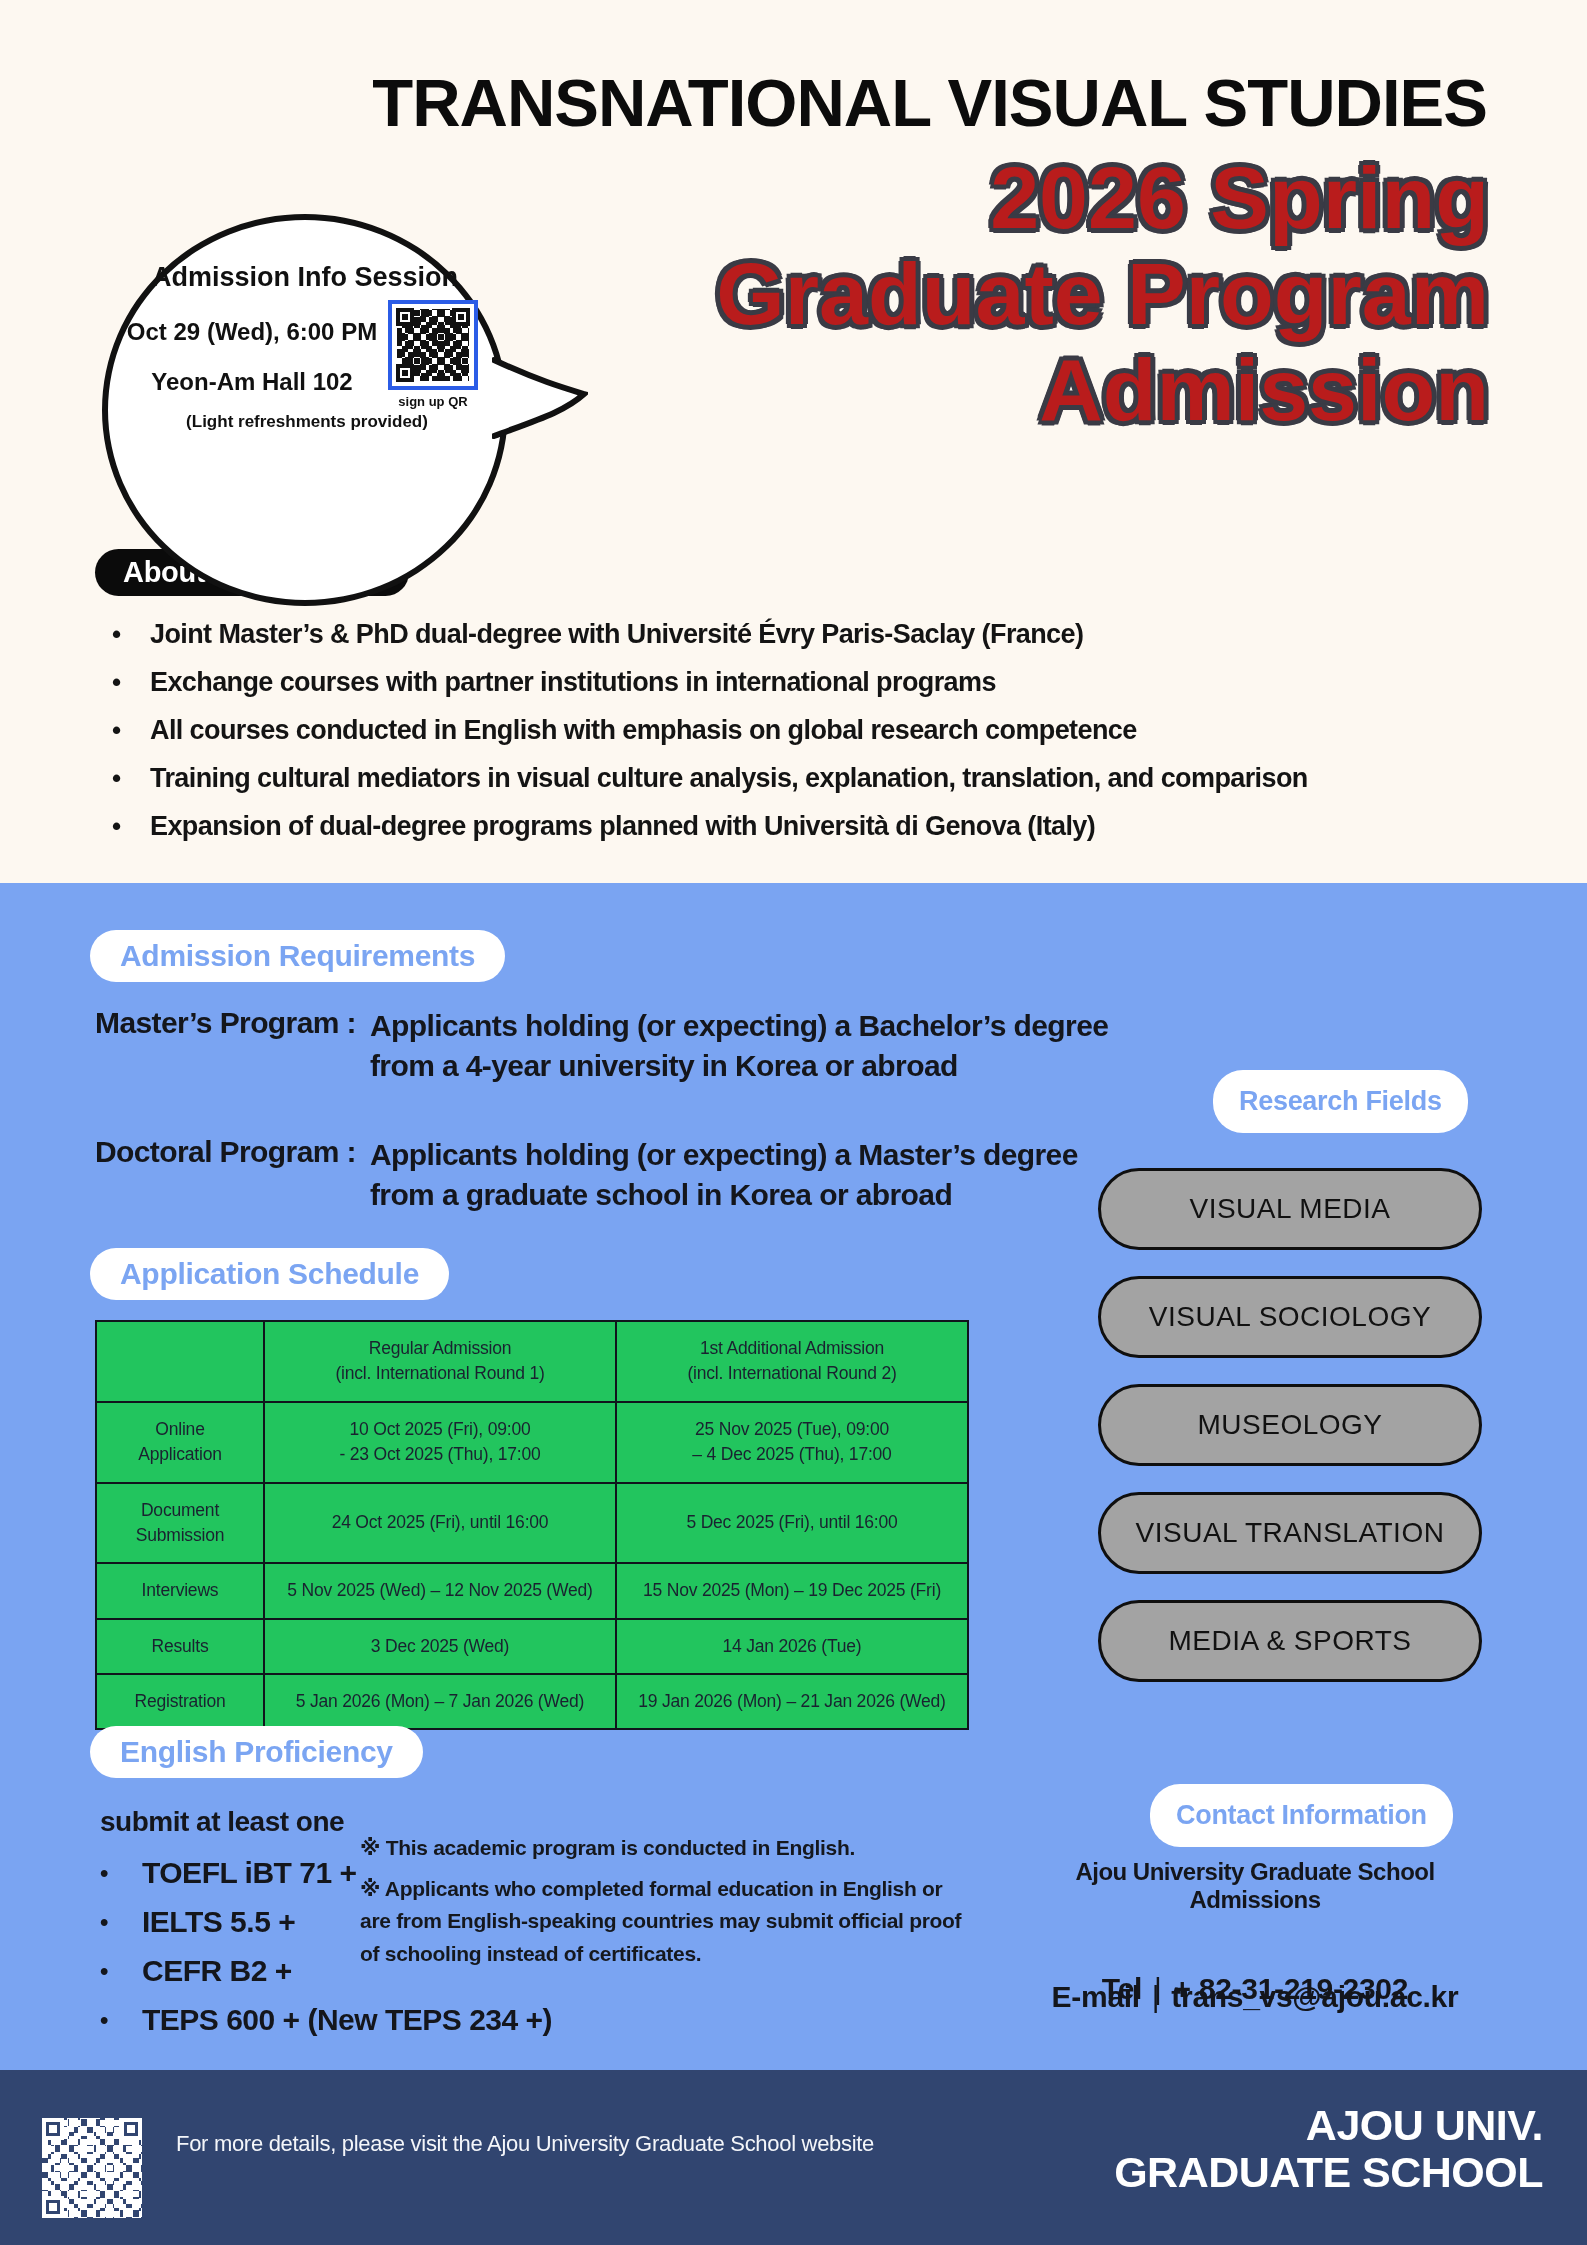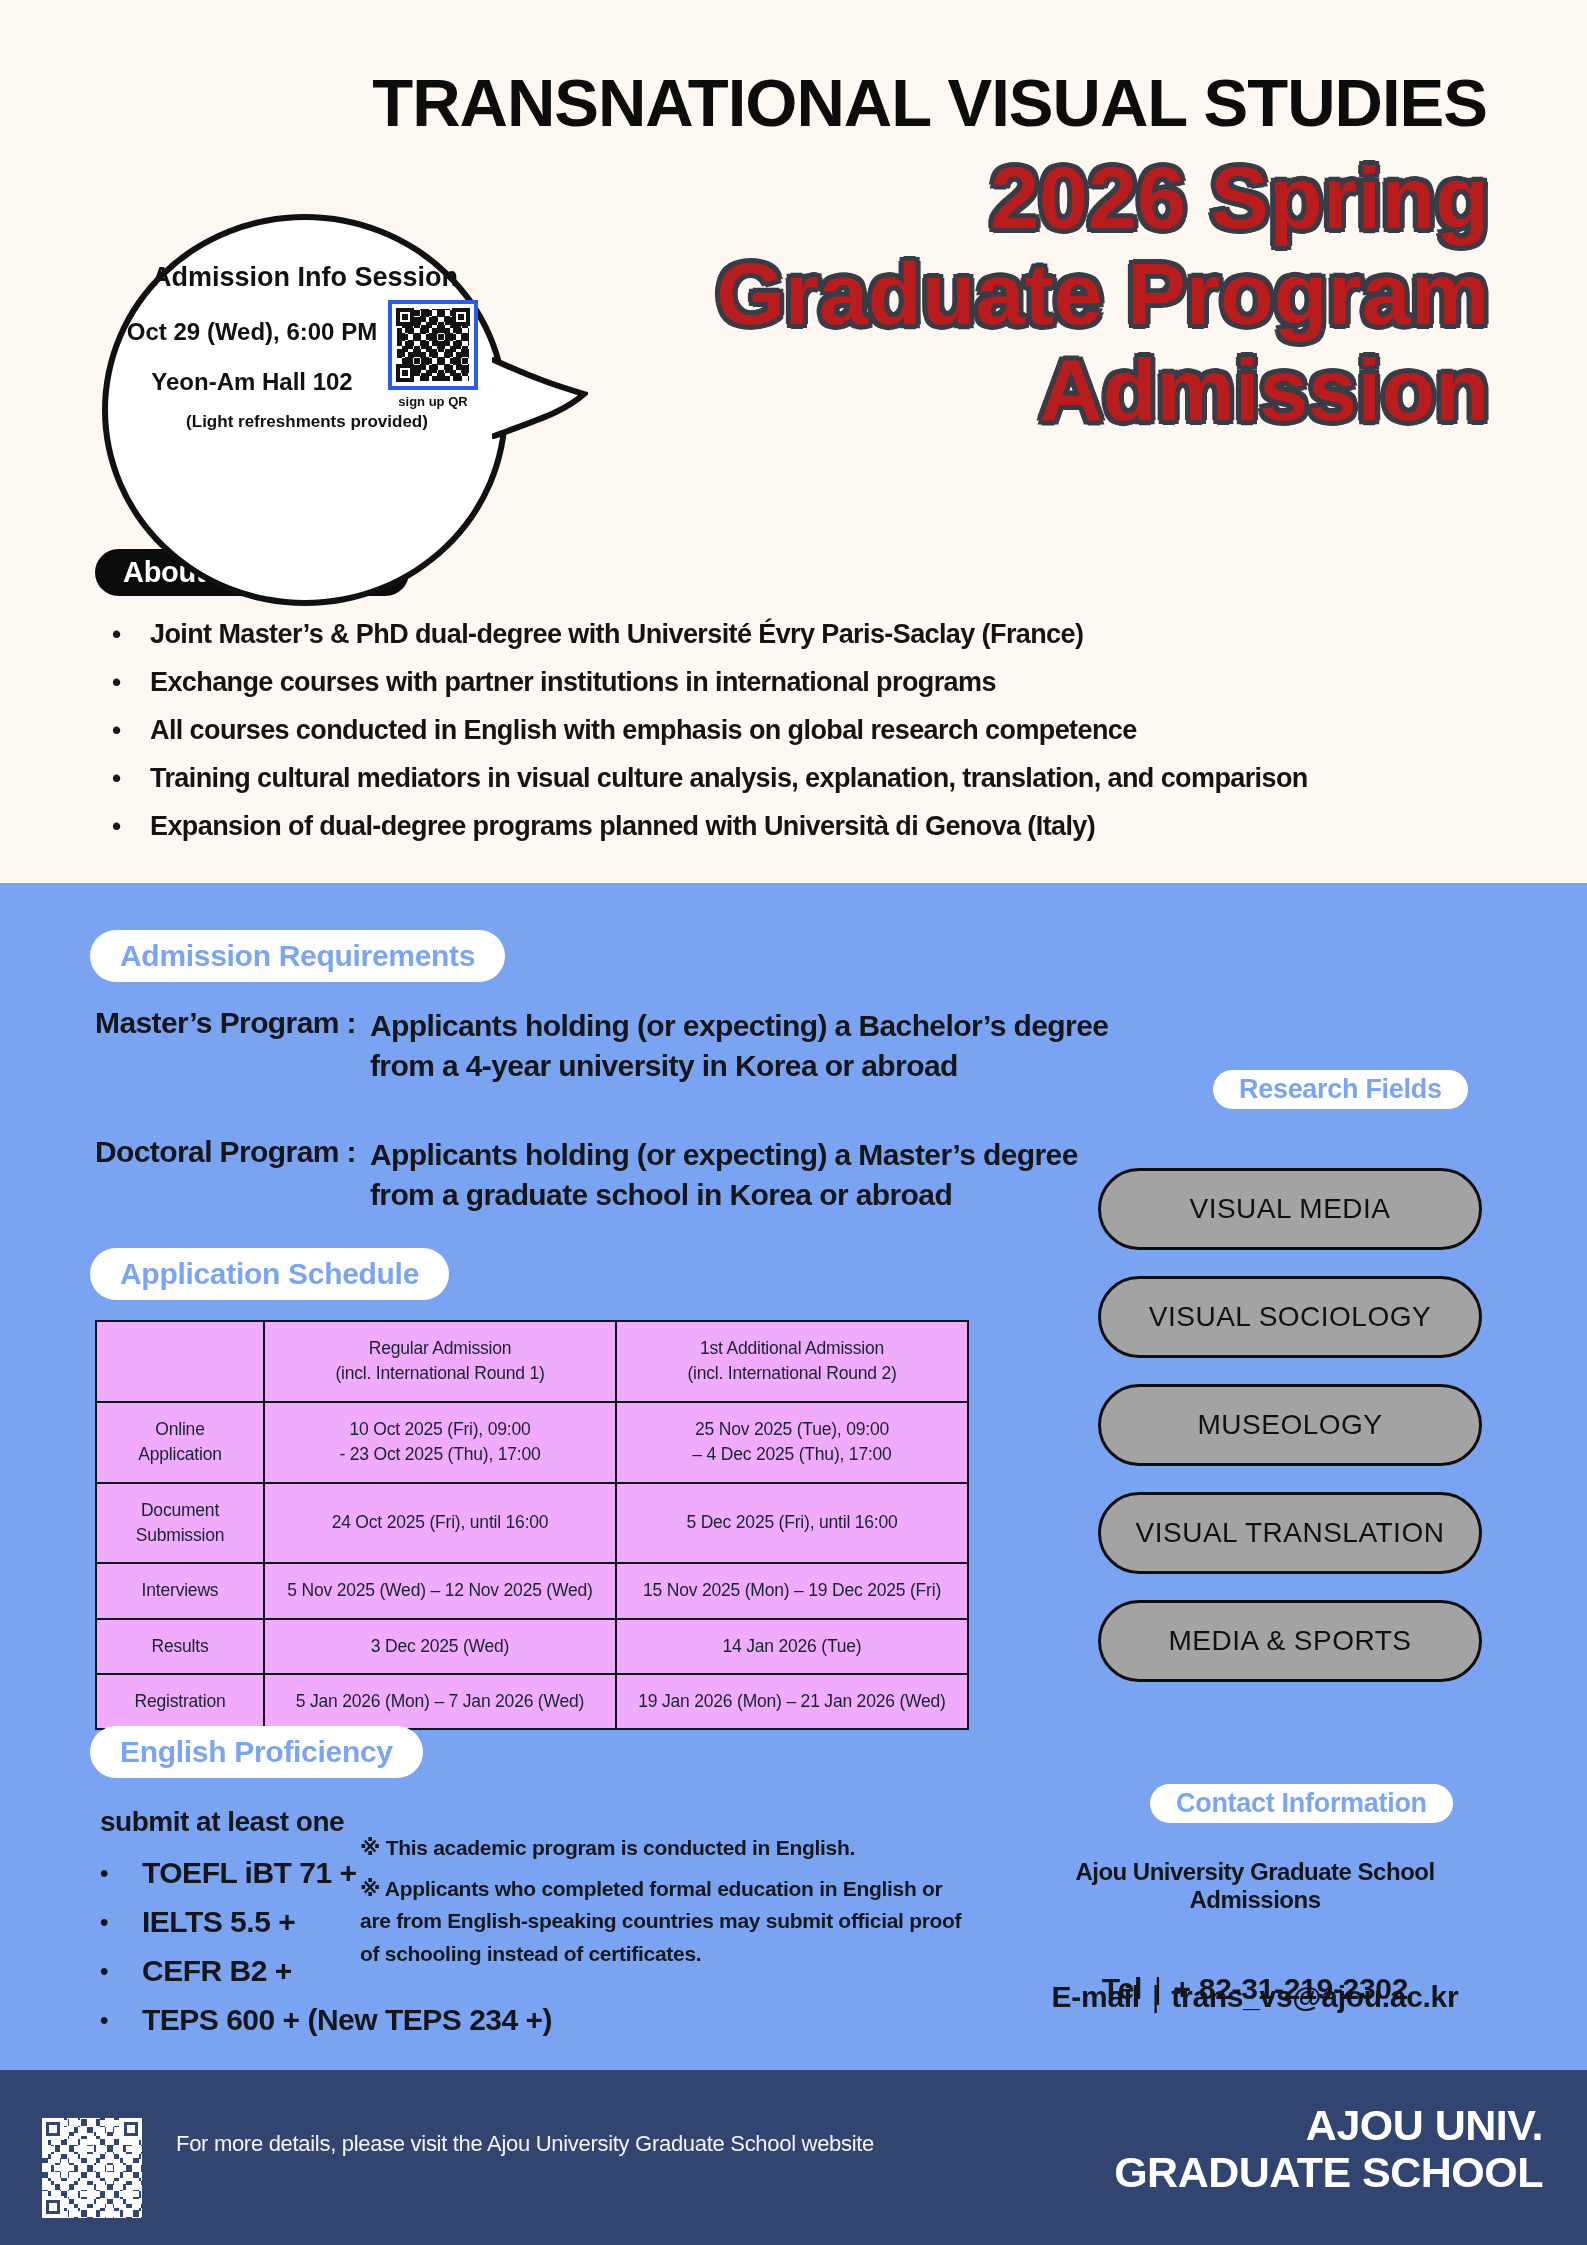--- a/index.html
+++ b/index.html
@@ -77,32 +77,32 @@
   .about-dot{font-size:26px;font-weight:bold;color:#141414;width:38px;flex:0 0 38px;line-height:33px;}
   .about-text{font-size:27px;font-weight:bold;color:#141414;letter-spacing:-0.6px;line-height:33px;}
 
   
   .blue-section{position:absolute;left:0;top:883px;width:1587px;height:1187px;background:#7AA4F2;}
   .section-pill{
     position:absolute;background:#fff;color:#7BA5F2;border-radius:30px;
     font-weight:bold;text-align:center;
   }
   .pill-lg{padding:9px 30px;font-size:30px;letter-spacing:-0.3px;}
-  .pill-md{padding:4px 26px;font-size:27px;letter-spacing:-0.3px;}
+  .pill-md{padding:16px 26px;font-size:27px;letter-spacing:-0.3px;}
 
   .req-row{position:absolute;left:95px;display:flex;color:#14161c;}
   .req-label{font-size:30px;font-weight:bold;letter-spacing:-0.6px;white-space:nowrap;}
   .req-text{font-size:30px;font-weight:bold;letter-spacing:-0.6px;margin-left:14px;line-height:40px;}
 
   table.schedule{
     position:absolute;left:95px;top:1320px;width:872px;
     border-collapse:collapse;table-layout:fixed;
   }
   table.schedule th, table.schedule td{
-    border:2.5px solid #10151c;background:#f0abfc;
+    border:2.5px solid #10151c;background:#22c55e;
     text-align:center;vertical-align:middle;
     font-size:17.5px;font-weight:normal;color:#1a2230;
     letter-spacing:-0.2px;line-height:1.45;padding:14px 6px;
   }
   tr.h72{height:72px;} tr.h46{height:46px;} tr.h47{height:47px;}
 
   .field-pill{
     position:absolute;left:1098px;width:384px;height:82px;
     background:#a3a3a3;border:3px solid #0f0f0f;border-radius:44px;
     display:flex;align-items:center;justify-content:center;

